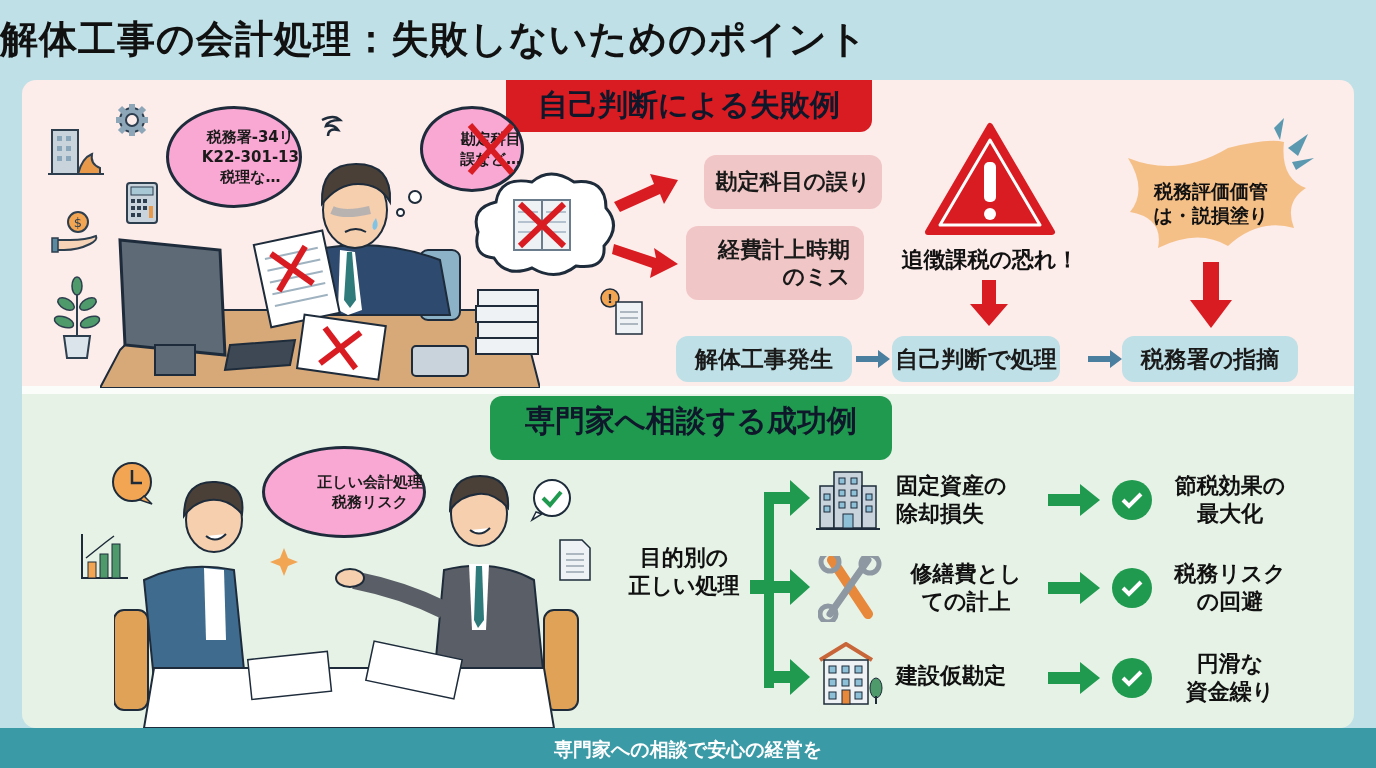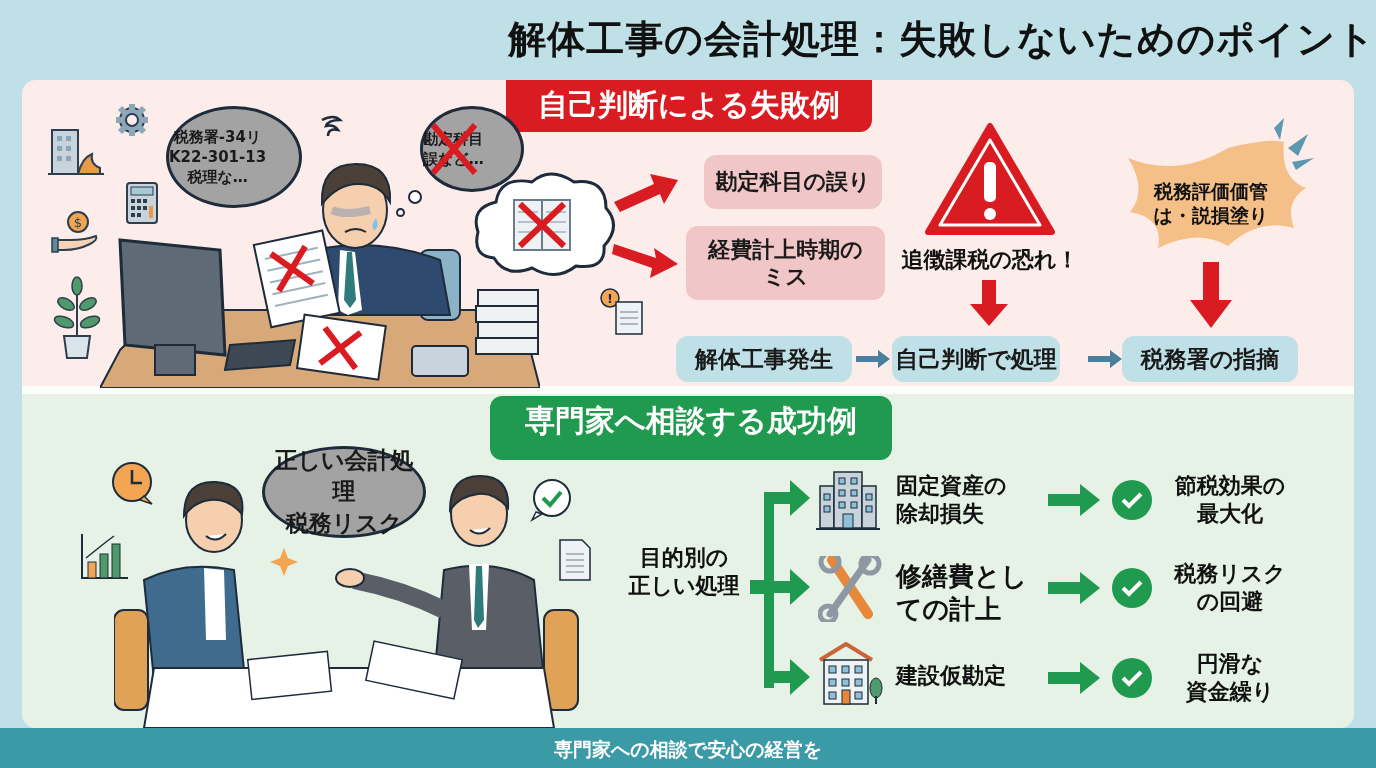--- a/index.html
+++ b/index.html
@@ -5,50 +5,50 @@
   * { box-sizing: border-box; margin: 0; padding: 0; }
   html, body { width: 1376px; height: 768px; overflow: hidden; }
   body {
     background: #bfe0e6;
     font-family: "DejaVu Sans", "Liberation Sans", sans-serif;
     position: relative;
     color: #1a1a1a;
   }
   .abs { position: absolute; }
   .title {
-    left: 0; top: 14px; width: 1376px; text-align: right;
+    left: 0; top: 14px; width: 1376px; text-align: left;
     font-size: 38px; font-weight: bold; color: #111; letter-spacing: 1px;
   }
   .panel-fail {
     left: 22px; top: 80px; width: 1332px; height: 306px;
     background: #fcecea; border-radius: 14px 14px 0 0;
   }
   .panel-success {
     left: 22px; top: 394px; width: 1332px; height: 334px;
     background: #e6f2e6; border-radius: 0 0 14px 14px;
   }
   .divider {
     left: 22px; top: 386px; width: 1332px; height: 8px; background: #fbfdfb;
   }
   .banner {
-    color: #ffffff; font-weight: bold; font-size: 30px; text-align: center;
+    color: #0f172a; font-weight: bold; font-size: 30px; text-align: center;
     border-radius: 0 0 12px 12px; line-height: 50px;
   }
   .banner-red { left: 506px; top: 80px; width: 366px; height: 52px; background: #d91c22; }
   .banner-green { left: 490px; top: 396px; width: 402px; height: 64px; background: #1f9a4f; border-radius: 12px; }
   .pill {
     border-radius: 12px; font-weight: bold; font-size: 22px; text-align: center;
     display: flex; align-items: center; justify-content: center; line-height: 1.25;
   }
   .pill-red { background: #f1c6c6; color: #1a1a1a; }
   .pill-blue { background: #bfe0e6; color: #1a1a1a; font-size: 23px; }
   .bold-text { font-weight: bold; color: #111; text-align: center; line-height: 1.25; }
   .bubble {
-    background: #a3a3a3; border: 3px solid #1d2b3a; border-radius: 50%;
-    display: flex; align-items: center; justify-content: flex-start;
+    background: #f9a8d4; border: 3px solid #1d2b3a; border-radius: 50%;
+    display: flex; align-items: center; justify-content: flex-end;
     text-align: center; font-weight: bold; font-size: 15px; line-height: 1.35;
   }
   .footer {
     left: 0; top: 728px; width: 1376px; height: 40px; background: #3a9aa6;
     color: #fff; font-weight: bold; font-size: 19px; text-align: center; line-height: 42px;
   }
   .check {
     width: 40px; height: 40px; border-radius: 50%; background: #1f9a4f;
     display: flex; align-items: center; justify-content: center;
   }
@@ -241,21 +241,21 @@
 <div class="abs" style="left:610px;top:160px;">
   <svg width="70" height="120" viewBox="0 0 70 120">
     <path d="M4 42 L44 24 L40 14 L68 20 L54 44 L50 34 L10 52 Z" fill="#d91c22"></path>
     <path d="M4 84 L46 98 L44 88 L68 104 L40 118 L42 108 L2 94 Z" fill="#d91c22"></path>
   </svg>
 </div>
 
 <div class="abs pill pill-red" style="left:704px;top:155px;width:178px;height:54px;">
   <span>勘定科目の誤り</span>
 </div>
-<div class="abs pill pill-red" style="left:686px;top:226px;width:199px;height:74px;padding:4px 14px;">
+<div class="abs pill pill-red" style="left:686px;top:226px;width:178px;height:74px;padding:4px 14px;text-align:right;">
   <span>経費計上時期のミス</span>
 </div>
 
 <div class="abs" style="left:924px;top:122px;">
   <svg width="132" height="116" viewBox="0 0 132 116">
     <path d="M66 4 L128 110 L4 110 Z" fill="#d91c22" stroke="#d91c22" stroke-width="6" stroke-linejoin="round"></path>
     <path d="M66 18 L116 103 L16 103 Z" fill="none" stroke="#fff" stroke-width="3" stroke-linejoin="round"></path>
     <rect x="60" y="40" width="12" height="40" rx="5" fill="#fff"></rect>
     <circle cx="66" cy="92" r="6" fill="#fff"></circle>
   </svg>
@@ -338,21 +338,21 @@
     <path d="M2 2 L24 2 L32 10 L32 42 L2 42 Z" fill="#eef2f5" stroke="#1d2b3a" stroke-width="1.5"></path>
     <g stroke="#6b7d8c">
         <line x1="8" y1="16" x2="26" y2="16"></line>
         <line x1="8" y1="22" x2="26" y2="22"></line>
         <line x1="8" y1="28" x2="26" y2="28"></line>
         <line x1="8" y1="34" x2="26" y2="34"></line>
       </g>
   </svg>
 </div>
 
-<div class="abs bubble" style="left:262px;top:446px;width:164px;height:92px;font-size:23px;">
+<div class="abs bubble" style="left:262px;top:446px;width:164px;height:92px;font-size:15px;">
   <div>
     <div>正しい会計処理</div>
     <div>税務リスク</div>
   </div>
 </div>
 
 <div class="abs" style="left:114px;top:470px;">
   <svg width="470" height="258" viewBox="0 0 470 258">
 
     <rect x="0" y="140" width="34" height="100" rx="10" fill="#e0a257" stroke="#1d2b3a" stroke-width="2"></rect>
@@ -449,21 +449,21 @@
     <rect x="26" y="48" width="8" height="14" fill="#e8883a" stroke="#1d2b3a" stroke-width="1"></rect>
     <ellipse cx="60" cy="46" rx="6" ry="10" fill="#4f9a6a" stroke="#1d2b3a" stroke-width="1"></ellipse>
     <line x1="60" y1="54" x2="60" y2="62" stroke="#1d2b3a" stroke-width="2"></line>
   </svg>
 </div>
 
 <div class="abs bold-text" style="left:896px;top:472px;width:140px;font-size:22px;text-align:left;">
   <div>固定資産の</div>
   <div>除却損失</div>
 </div>
-<div class="abs bold-text" style="left:896px;top:560px;width:140px;font-size:26px;text-align:left;">
+<div class="abs bold-text" style="left:896px;top:560px;width:140px;font-size:22px;text-align:center;">
   <div>修繕費とし</div>
   <div>ての計上</div>
 </div>
 <div class="abs bold-text" style="left:896px;top:662px;width:140px;font-size:22px;text-align:left;">
   <div>建設仮勘定</div>
 </div>
 
 <div class="abs" style="left:1048px;top:484px;">
   <svg width="52" height="32" viewBox="0 0 52 32">
       <path d="M0 10 L32 10 L32 0 L52 16 L32 32 L32 22 L0 22 Z" fill="#1f9a4f"></path>

